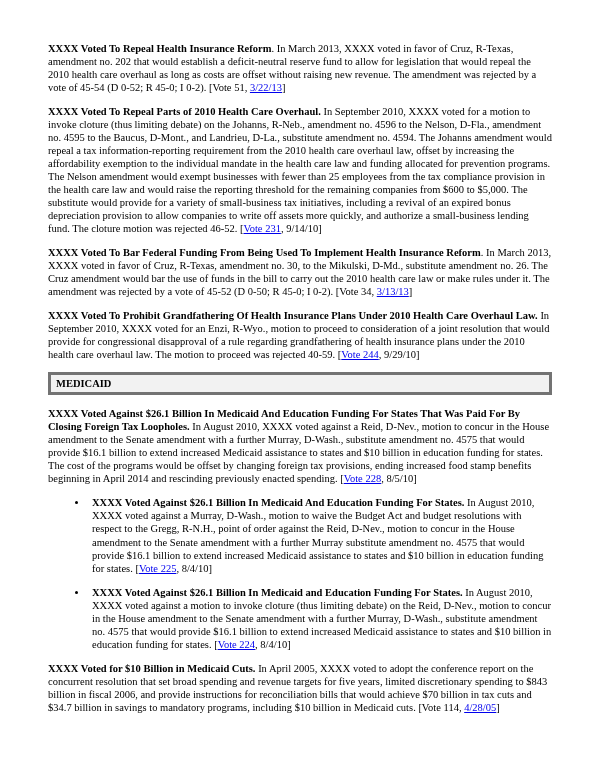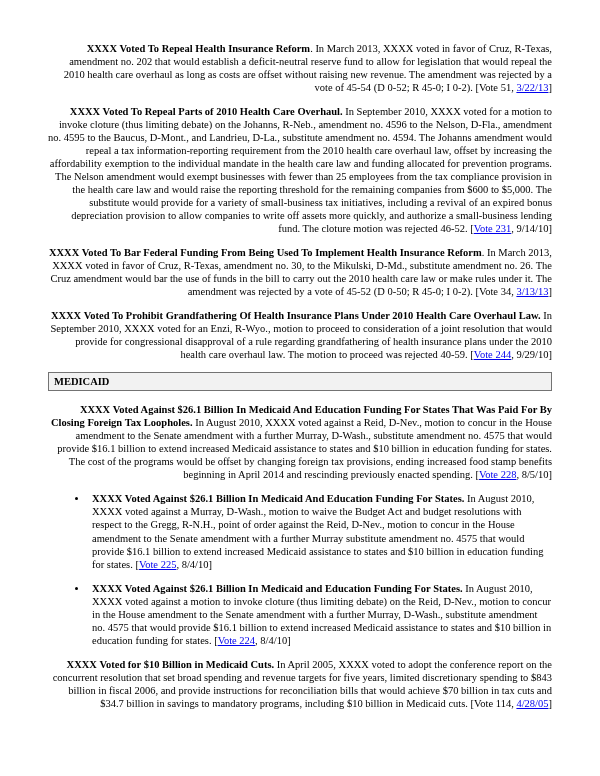--- a/index.html
+++ b/index.html
@@ -15,30 +15,30 @@
     padding: 42px 48px 10px 48px;
     background: #ffffff;
     font-family: "Liberation Serif", "DejaVu Serif", serif;
     font-size: 10.5px;
     line-height: 1.24;
     color: #000000;
     overflow: hidden;
   }
   .para {
     margin: 0 0 11px 0;
-    text-align: right;
+    text-align: left;
   }
   .para b { font-weight: bold; }
   a.vote-link {
     color: #0000EE;
     text-decoration: underline;
     cursor: pointer;
   }
   .section-box {
-    border: 1px solid #737373;
+    border: 3px solid #737373;
     background: #f2f2f2;
     font-weight: bold;
     padding: 2px 5px;
     margin: 2px 0 12px 0;
   }
   ul.bullets {
     margin: 0;
     padding: 0 0 0 40px;
     list-style: disc outside;
   }

